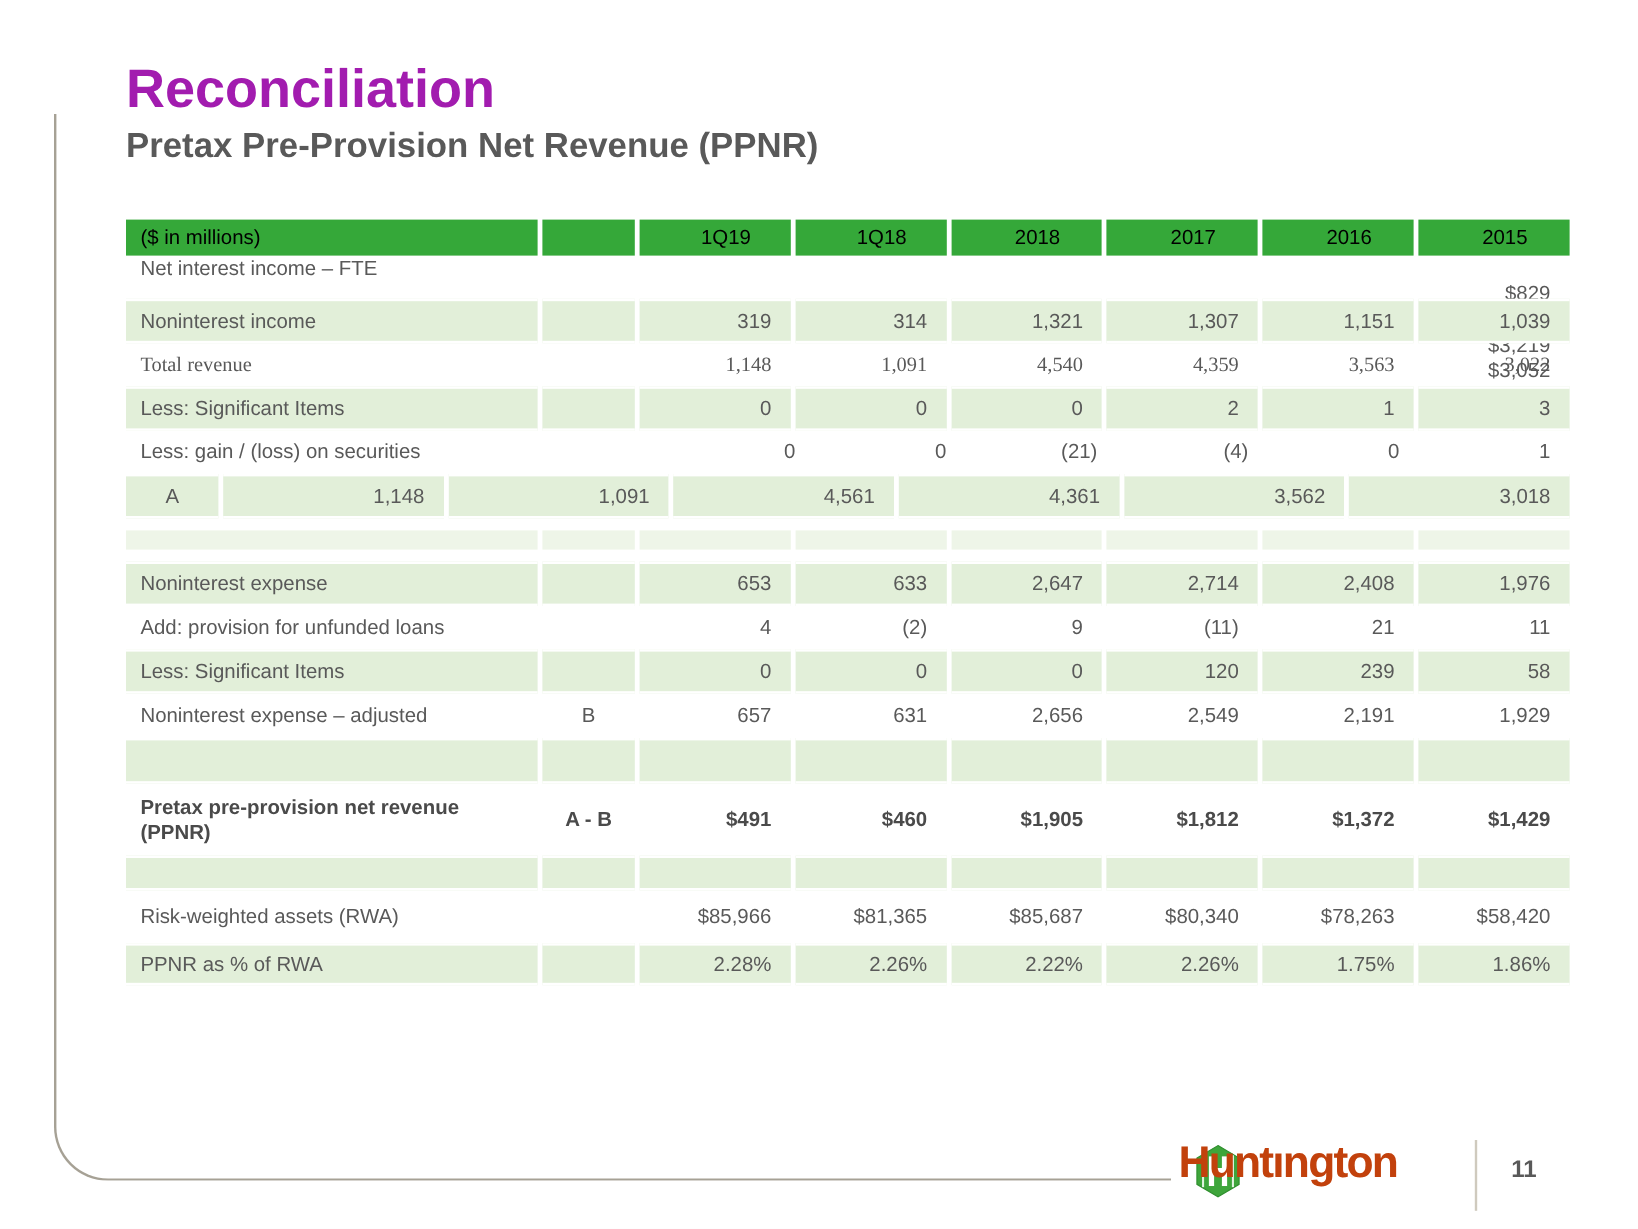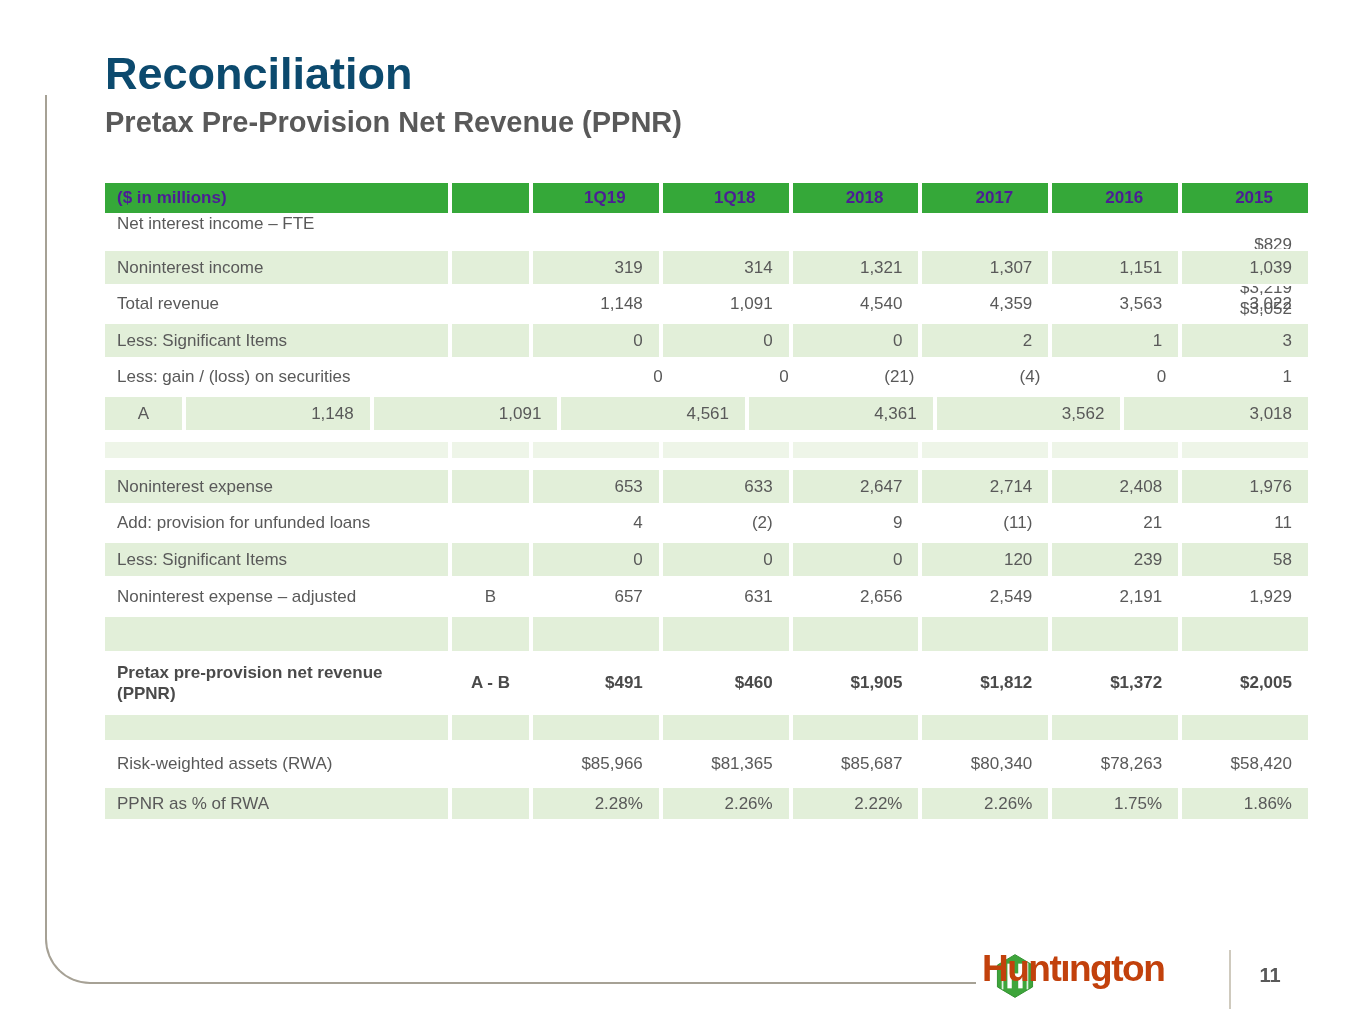--- a/index.html
+++ b/index.html
@@ -3,33 +3,33 @@
 <meta charset="utf-8">
 <style>
   html,body{margin:0;padding:0;background:#fff;}
   .slide{position:relative;width:1365px;height:1024px;background:#ffffff;
          font-family:"Liberation Sans",sans-serif;overflow:hidden;}
 
   .border-frame{position:absolute;left:45px;top:95px;width:929px;height:887px;
       border-left:2px solid #a6a195;border-bottom:2px solid #a6a195;
       border-bottom-left-radius:45px;}
 
-  .title{position:absolute;left:105px;top:48px;font-size:45px;font-weight:bold;color:#0c4a6e;}
+  .title{position:absolute;left:105px;top:48px;font-size:45px;font-weight:bold;color:#a21caf;}
   .subtitle{position:absolute;left:105px;top:106px;font-size:29px;font-weight:bold;color:#595959;}
 
   .tbl{position:absolute;left:105px;top:183px;width:1203px;}
   .trow{display:flex;column-gap:4px;}
   .cell{display:flex;align-items:center;font-size:17px;color:#595959;box-sizing:border-box;line-height:1.25;}
   .lbl{width:343px;flex:none;padding-left:12px;white-space:pre-line;}
   .ltr{width:77px;flex:none;justify-content:center;}
   .val{flex:1;justify-content:flex-end;padding-right:16px;}
   .hc{justify-content:center;padding-right:0;padding-left:18px;}
 
   .thead{height:30px;}
-  .thead .cell{background:#35a839;color:#4c1d95;font-weight:bold;}
+  .thead .cell{background:#35a839;color:#000000;font-weight:normal;}
 
   .bg-white .cell{background:transparent;}
   .bg-green .cell{background:#e2efd9;border-top:2px solid #fff;border-bottom:2px solid #fff;}
   .bg-pale  .cell{background:#eef5e8;}
   .boldrow .cell{font-weight:bold;color:#4a4a4a;}
 
   .logo-icon{position:absolute;left:996px;top:953px;}
   .brand{position:absolute;left:982px;top:948px;font-size:37px;font-weight:bold;
          color:#c2410c;letter-spacing:-1.5px;}
   .footer-divider{position:absolute;left:1229px;top:950px;width:2px;height:59px;background:#cfcabe;}
@@ -71,21 +71,21 @@
         <div class="trow bg-green" style="height: 37px;">
           <div class="cell lbl">Noninterest income</div>
           <div class="cell ltr"></div>
           <div class="cell val">319</div>
           <div class="cell val">314</div>
           <div class="cell val">1,321</div>
           <div class="cell val">1,307</div>
           <div class="cell val">1,151</div>
           <div class="cell val">1,039</div>
         </div>
-        <div class="trow bg-white" style="height: 36px;">
+        <div class="trow bg-white" style="height: 36px; font-family: Liberation Serif, serif;">
           <div class="cell lbl">Total revenue</div>
           <div class="cell ltr"></div>
           <div class="cell val">1,148</div>
           <div class="cell val">1,091</div>
           <div class="cell val">4,540</div>
           <div class="cell val">4,359</div>
           <div class="cell val">3,563</div>
           <div class="cell val">3,022</div>
         </div>
         <div class="trow bg-green" style="height: 37px;">
@@ -179,21 +179,21 @@
         </div>
         <div class="trow bg-white boldrow" style="height: 60px;">
           <div class="cell lbl">Pretax pre-provision net revenue
 (PPNR)</div>
           <div class="cell ltr">A - B</div>
           <div class="cell val">$491</div>
           <div class="cell val">$460</div>
           <div class="cell val">$1,905</div>
           <div class="cell val">$1,812</div>
           <div class="cell val">$1,372</div>
-          <div class="cell val">$2,005</div>
+          <div class="cell val">$1,429</div>
         </div>
         <div class="trow bg-green" style="height: 29px;">
           <div class="cell lbl"></div>
           <div class="cell ltr"></div>
           <div class="cell val"></div>
           <div class="cell val"></div>
           <div class="cell val"></div>
           <div class="cell val"></div>
           <div class="cell val"></div>
           <div class="cell val"></div>

